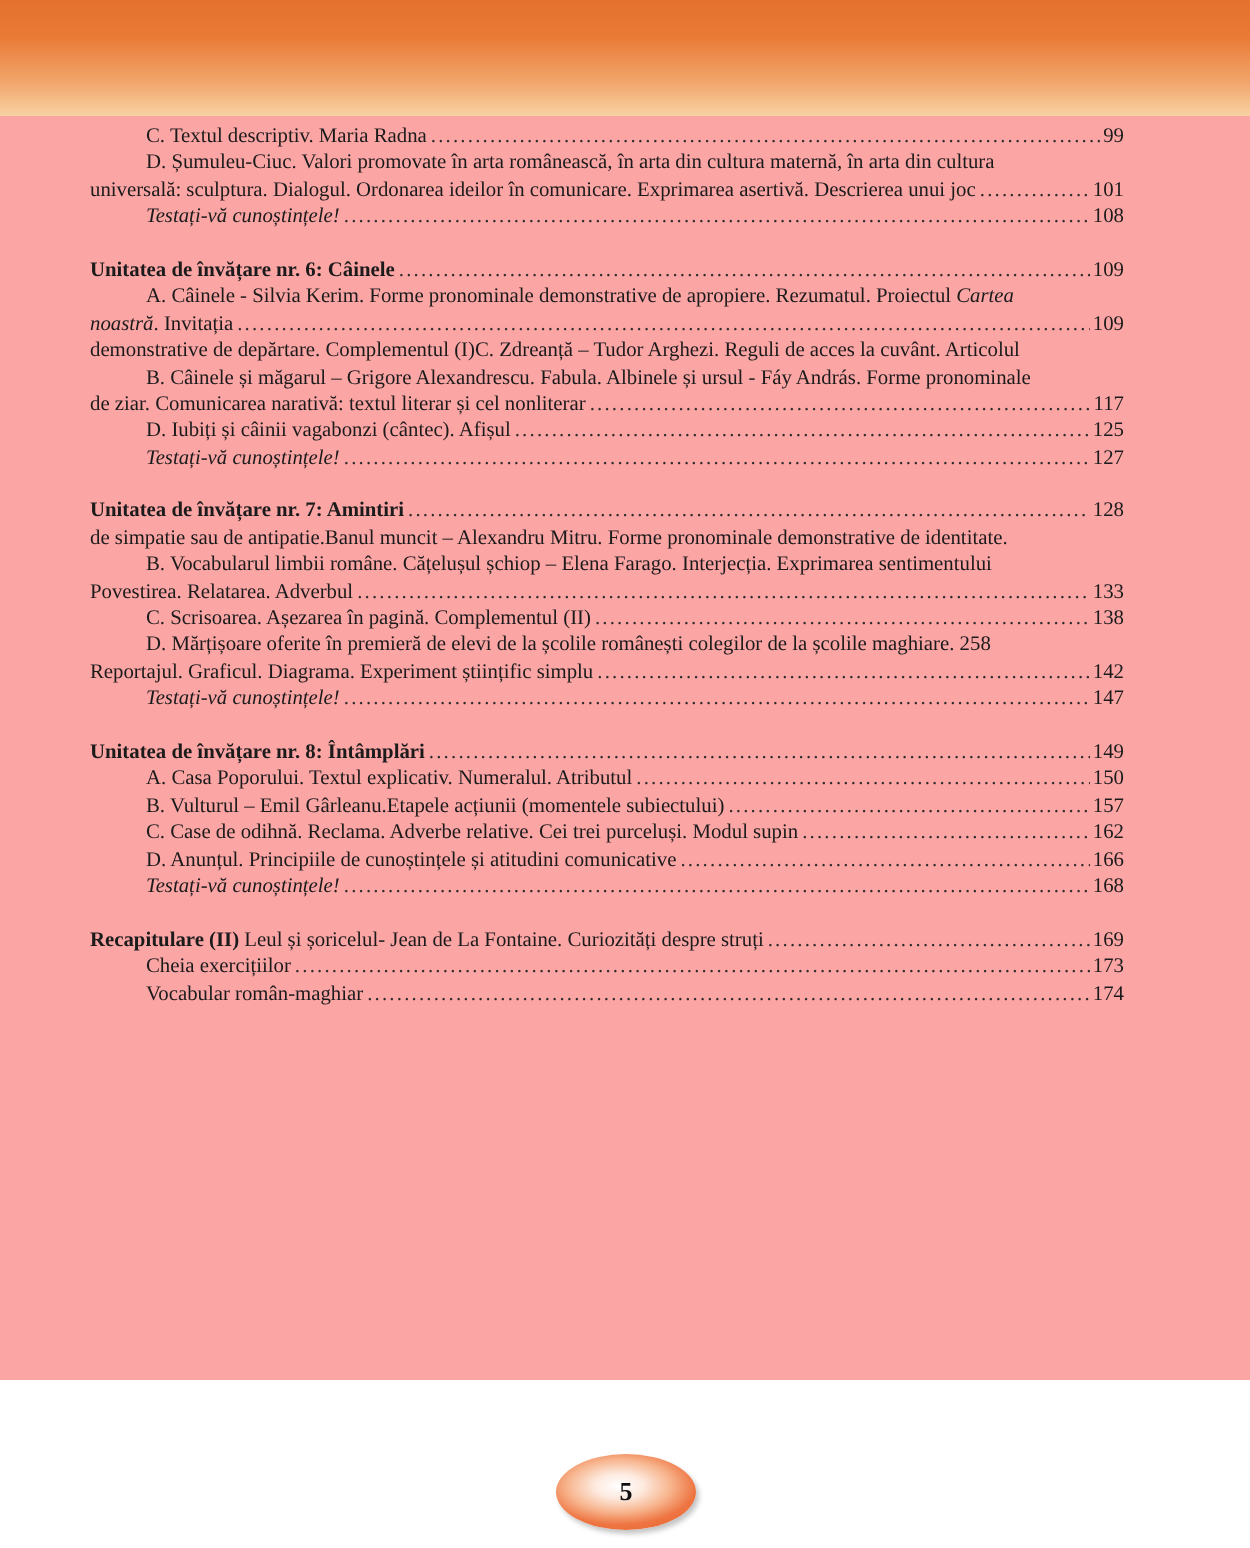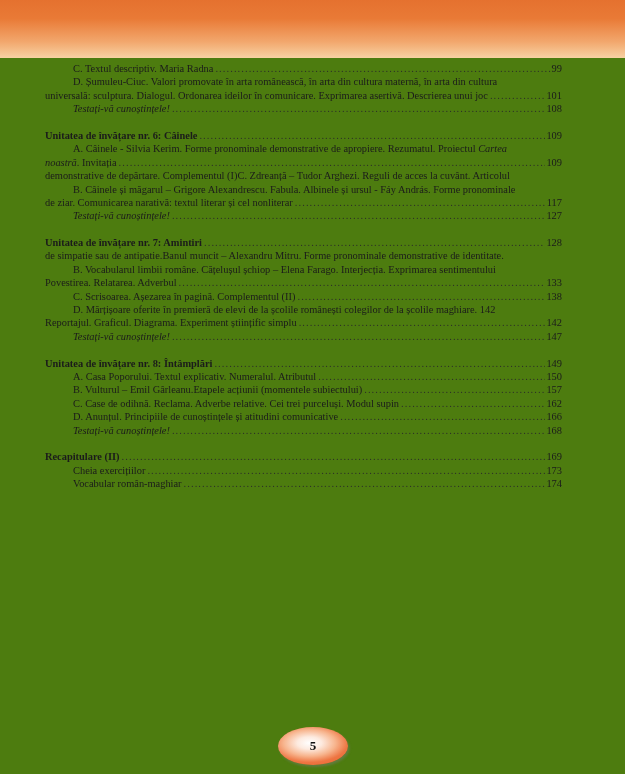--- a/index.html
+++ b/index.html
@@ -8,22 +8,22 @@
     width: 625px;
     height: 774px;
     background: #ffffff;
     overflow: hidden;
     font-family: "Liberation Serif", "DejaVu Serif", serif;
     color: #1b1b1b;
   }
   #book-page {
     position: relative;
     width: 625px;
-    height: 774px;
-    background: #4d7c0f;
+    height: 690px;
+    background: #fca5a5;
   }
   #header-bar {
     position: absolute;
     left: 0; top: 0;
     width: 625px;
     height: 58px;
     background: linear-gradient(to bottom,
       var(--header-top, #e5712f) 0%,
       #e97a36 32%,
       #f2a76d 72%,
@@ -127,20 +127,25 @@
       </div>
       <div class="line indent-1">
         <span class="seg">B. Câinele și măgarul – Grigore Alexandrescu. Fabula. Albinele și ursul - Fáy András. Forme pronominale</span>
       </div>
       <div class="line">
         <span class="seg">de ziar. Comunicarea narativă: textul literar și cel nonliterar</span>
         <span class="leader"></span>
         <span class="page-num">117</span>
       </div>
       <div class="line indent-1">
+        <span class="seg">D. Iubiți și câinii vagabonzi (cântec). Afișul</span>
+        <span class="leader"></span>
+        <span class="page-num">125</span>
+      </div>
+      <div class="line indent-1">
         <span class="seg seg-italic">Testați-vă cunoștințele!</span>
         <span class="leader"></span>
         <span class="page-num">127</span>
       </div>
       <div class="gap"></div>
       <div class="line">
         <span class="seg seg-bold">Unitatea de învățare nr. 7: Amintiri</span>
         <span class="leader"></span>
         <span class="page-num">128</span>
       </div>
@@ -154,21 +159,21 @@
         <span class="seg">Povestirea. Relatarea. Adverbul</span>
         <span class="leader"></span>
         <span class="page-num">133</span>
       </div>
       <div class="line indent-1">
         <span class="seg">C. Scrisoarea. Așezarea în pagină. Complementul (II)</span>
         <span class="leader"></span>
         <span class="page-num">138</span>
       </div>
       <div class="line indent-1">
-        <span class="seg">D. Mărțișoare oferite în premieră de elevi de la școlile românești colegilor de la școlile maghiare. 142</span>
+        <span class="seg">D. Mărțișoare oferite în premieră de elevi de la școlile românești colegilor de la școlile maghiare. 258</span>
       </div>
       <div class="line">
         <span class="seg">Reportajul. Graficul. Diagrama. Experiment științific simplu</span>
         <span class="leader"></span>
         <span class="page-num">142</span>
       </div>
       <div class="line indent-1">
         <span class="seg seg-italic">Testați-vă cunoștințele!</span>
         <span class="leader"></span>
         <span class="page-num">147</span>
@@ -200,20 +205,21 @@
         <span class="page-num">166</span>
       </div>
       <div class="line indent-1">
         <span class="seg seg-italic">Testați-vă cunoștințele!</span>
         <span class="leader"></span>
         <span class="page-num">168</span>
       </div>
       <div class="gap"></div>
       <div class="line">
         <span class="seg seg-bold">Recapitulare (II)</span>
+        <span class="seg"> Leul și șoricelul- Jean de La Fontaine. Curiozități despre struți</span>
         <span class="leader"></span>
         <span class="page-num">169</span>
       </div>
       <div class="line indent-1">
         <span class="seg">Cheia exercițiilor</span>
         <span class="leader"></span>
         <span class="page-num">173</span>
       </div>
       <div class="line indent-1">
         <span class="seg">Vocabular român-maghiar</span>

